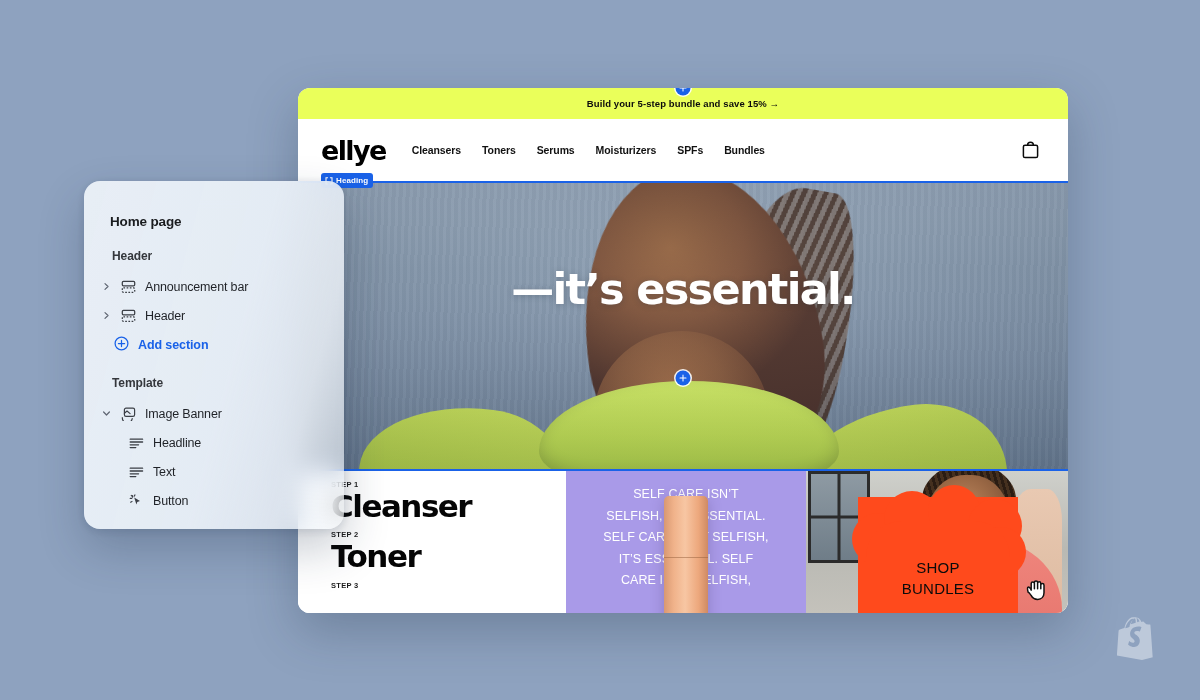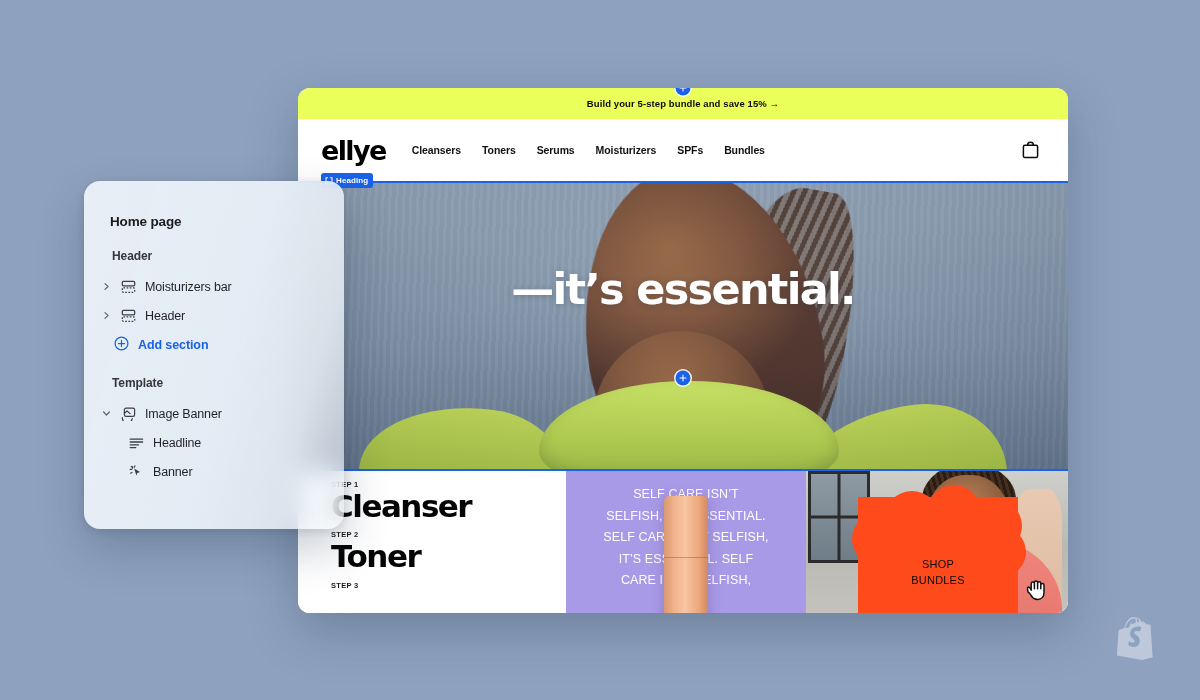--- a/index.html
+++ b/index.html
@@ -335,21 +335,21 @@
     position:absolute; left: 8px; top: 24px; right: 8px; bottom: 0;
     background:#ff4a1c; border-radius: 36px 36px 18px 18px;
   }
   #bundle-card .blob-text {
     position:absolute;
     left: 52px; top: 86px;
     width: 160px;
     text-align:center;
     z-index: 5;
     color:#0b0b0b;
-    font-size: 11px;
+    font-size: 15px;
     font-weight: 500;
     line-height: 1.42;
     letter-spacing: .2px;
   }
 
   
   #sidebar {
     position:absolute;
     left: 84px;
     top: 181px;
@@ -539,21 +539,21 @@
         <svg width="9" height="9" viewBox="0 0 9 9" fill="none">
             <path d="M3 1.6 6 4.5 3 7.4" stroke="#5f6672" stroke-width="1.2" stroke-linecap="round" stroke-linejoin="round"></path>
           </svg>
       </span>
       <span class="ico">
         <svg width="15" height="14" viewBox="0 0 15 14" fill="none">
           <rect x="1.3" y="1.4" width="12.4" height="4.4" rx="1.1" stroke="#3b3f46" stroke-width="1.25"></rect>
           <rect x="1.3" y="7.8" width="12.4" height="4.6" rx="1.1" stroke="#3b3f46" stroke-width="1.25" stroke-dasharray="1.7 1.5"></rect>
         </svg>
       </span>
-      <span class="lbl">Moisturizers bar</span>
+      <span class="lbl">Announcement bar</span>
     </div>
 
     <div class="sb-row">
       <span class="chev">
         <svg width="9" height="9" viewBox="0 0 9 9" fill="none">
             <path d="M3 1.6 6 4.5 3 7.4" stroke="#5f6672" stroke-width="1.2" stroke-linecap="round" stroke-linejoin="round"></path>
           </svg>
       </span>
       <span class="ico">
         <svg width="15" height="14" viewBox="0 0 15 14" fill="none">
@@ -596,29 +596,37 @@
 
     <div class="sb-row child">
       <span class="ico">
         <svg width="15" height="12" viewBox="0 0 15 12" fill="none">
           <path d="M1.2 2.2h12.4M1.2 5h12.4M1.2 7.8h8.4M1.2 10.6h5.6" stroke="#3b3f46" stroke-width="1.3" stroke-linecap="round"></path>
         </svg>
       </span>
       <span class="lbl">Headline</span>
     </div>
 
+    <div class="sb-row child">
+      <span class="ico">
+        <svg width="15" height="12" viewBox="0 0 15 12" fill="none">
+          <path d="M1.2 2.2h12.4M1.2 5h12.4M1.2 7.8h8.4M1.2 10.6h5.6" stroke="#3b3f46" stroke-width="1.3" stroke-linecap="round"></path>
+        </svg>
+      </span>
+      <span class="lbl">Text</span>
+    </div>
 
     <div class="sb-row child">
       <span class="ico">
         <svg width="15" height="14" viewBox="0 0 15 14" fill="none">
           <path d="M5.2 3.6 11 7.1 8.3 7.9 7.4 10.6z" fill="#3b3f46"></path>
           <path d="M3.6 1.6v1.6M1.2 4.4h1.6M6 .9 5.2 2.2M1.6 8.2l1.4-.8M2.2 1.4l1 1.1" stroke="#3b3f46" stroke-width="1.1" stroke-linecap="round"></path>
         </svg>
       </span>
-      <span class="lbl">Banner</span>
+      <span class="lbl">Button</span>
     </div>
 
   </div>
 </div>
 
 <div id="shopify-mark">
   <svg width="46" height="52" viewBox="0 0 46 52" fill="none">
     <path d="M33.4 7.9c-.1-.2-.3-.3-.5-.3-.2 0-3.6-.3-3.6-.3s-2.4-2.4-2.7-2.6c-.2-.2-.7-.2-.9-.1 0 0-.5.2-1.4.4-.1-.5-.4-1.1-.7-1.7-1-1.9-2.5-2.9-4.3-2.9-.1 0-.2 0-.4 0-.1-.1-.1-.1-.2-.2C18 .5 17 .1 15.9.2c-2.2.1-4.4 1.7-6.1 4.5-1.2 2-2.1 4.5-2.4 6.4-2.5.8-4.3 1.3-4.3 1.4-1.3.4-1.3.4-1.5 1.6C1.5 15 0 38.5 0 38.5L25 43l10.8-2.7S33.5 8.1 33.4 7.9zM22.5 4.6c-.7.2-1.4.4-2.3.7 0-1.2-.2-2.9-.7-4.3 1.7.3 2.5 2.2 3 3.6zm-3.8 1.2c-1.5.5-3.2 1-4.9 1.5.5-1.8 1.4-3.6 2.5-4.8.4-.4 1-.9 1.7-1.2.7 1.4.8 3.4.7 4.5zM15.9 1.7c.6 0 1 .1 1.4.4-.6.3-1.3.8-1.9 1.4-1.5 1.6-2.6 4-3 6.4-1.4.4-2.8.9-4.1 1.3C9.1 7.7 12.2 1.8 15.9 1.7z" fill="#ffffff" transform="translate(5 3) scale(1.0)"></path>
     <path d="M22.9 14.6s-1.4-.7-3-.7c-2.5 0-2.6 1.5-2.6 1.9 0 2.1 5.5 2.9 5.5 7.8 0 3.9-2.4 6.4-5.7 6.4-4 0-6-2.5-6-2.5l1.1-3.5s2.1 1.8 3.8 1.8c1.1 0 1.6-.9 1.6-1.6 0-2.7-4.5-2.8-4.5-7.3 0-3.8 2.7-7.5 8.2-7.5 2.1 0 3.2.6 3.2.6l-1.6 4.6z" fill="#8ea2bf" transform="translate(5 3)"></path>
   </svg>

